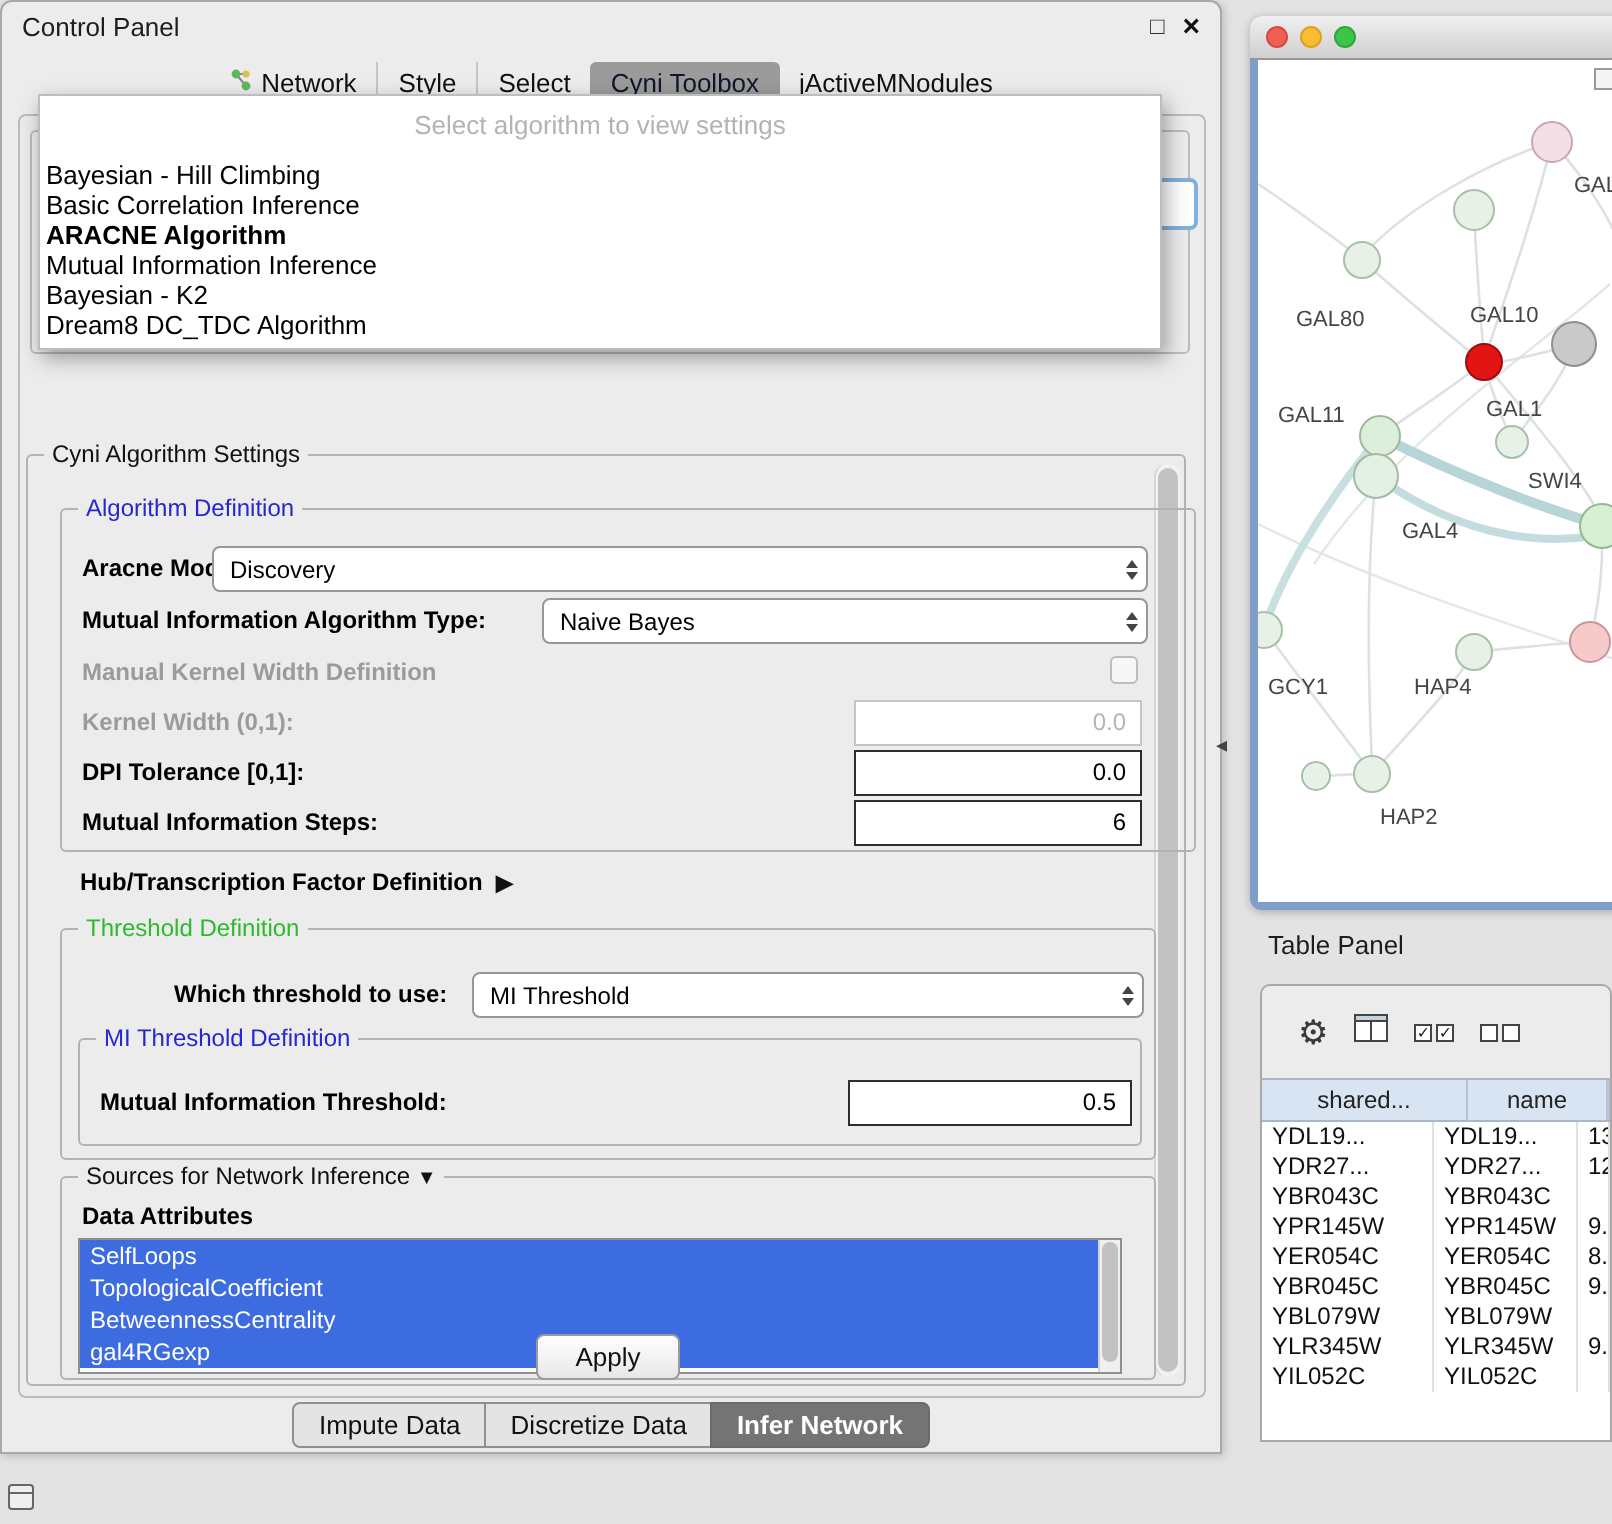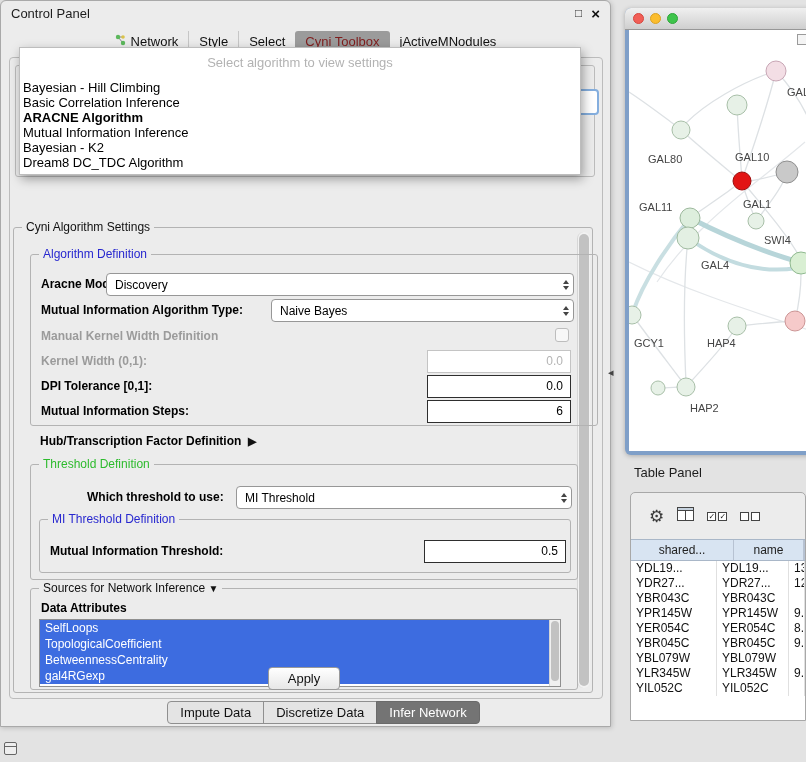--- a/index.html
+++ b/index.html
@@ -16,21 +16,21 @@
   .cp-title { font-size:13px; color:#1d1d1d; }
   .cp-btns { margin-left:auto; display:flex; gap:9px; align-items:center; }
   .cp-float { font-size:12px; color:#333; line-height:1; }
   .cp-close { font-size:15px; font-weight:bold; color:#111; line-height:1; }
 
   .cp-tabbar { position:absolute; left:0; top:28px; width:100%; height:24px;
     display:flex; justify-content:center; align-items:center; }
   .cp-tab { font-size:13px; color:#111; padding:3px 10px; display:flex; gap:5px;
     align-items:center; border-left:1px solid #c6c6c6; white-space:nowrap; }
   .cp-tab:first-child { border-left:none; }
-  .cp-tab.sel { background:#9b9b9b; color:#7f1d1d; border-radius:3px; border-left:none; }
+  .cp-tab.sel { background:#9b9b9b; color:#0f172a; border-radius:3px; border-left:none; }
   .cp-tab.sel + .cp-tab { border-left:none; }
 
   .content-frame { position:absolute; left:8px; top:56px; width:594px; height:642px;
     border:1px solid #bcbcbc; border-radius:4px; }
 
   .hidden-group { position:absolute; left:14px; top:64px; width:580px; height:112px;
     border:1px solid #bcbcbc; border-radius:3px; z-index:1; }
   .hidden-field { position:absolute; left:556px; top:88px; width:42px; height:26px;
     background:#fff; border:2px solid #84aede; border-radius:4px; z-index:2; }
 
@@ -73,25 +73,25 @@
 
   .vscroll { position:absolute; width:13px; background:#f2f2f2;
     border-left:1px solid #d6d6d6; border-radius:7px; }
   .vscroll .thumb { position:absolute; left:1px; right:1px; top:2px; bottom:2px;
     background:#c2c2c2; border-radius:7px; }
 
   .apply-btn { position:absolute; left:267px; top:666px; width:72px; height:23px;
     background:linear-gradient(#ffffff,#e7e7e7); border:1px solid #9a9a9a;
     border-radius:4px; font-size:13px; color:#111; font-family:"Liberation Sans",sans-serif; }
 
-  .seg-bar { position:absolute; left:0; top:700px; width:100%; display:flex; justify-content:center;margin-left:18px; }
+  .seg-bar { position:absolute; left:0; top:700px; width:100%; display:flex; justify-content:center; }
   .seg { font-size:13px; color:#111; background:#e4e4e4; border:1px solid #8f8f8f;
     padding:3px 12px; margin-left:-1px; white-space:nowrap; }
   .seg:first-child { border-radius:4px 0 0 4px; margin-left:0; }
-  .seg:last-child { border-radius:0 4px 4px 0; }
+  .seg:last-child { border-radius:0 4px 4px 0;font-weight:bold; }
   .seg.sel { background:#747474; color:#fff; border-color:#6a6a6a; }
 
   
   .algo-popup { position:absolute; left:18px; top:46px; width:562px; height:128px;
     background:#fff; border:1px solid #bdbdbd; box-shadow:2px 4px 10px rgba(0,0,0,.35);
     z-index:20; overflow:hidden; }
   .popup-placeholder { height:32px; line-height:30px; text-align:center;
     font-size:13px; color:#b3b3b3; }
   .popup-opt { height:15px; line-height:15px; font-size:13px; color:#000; padding:0 3px; white-space:nowrap; }
   .popup-opt.bold { font-weight:bold; }

